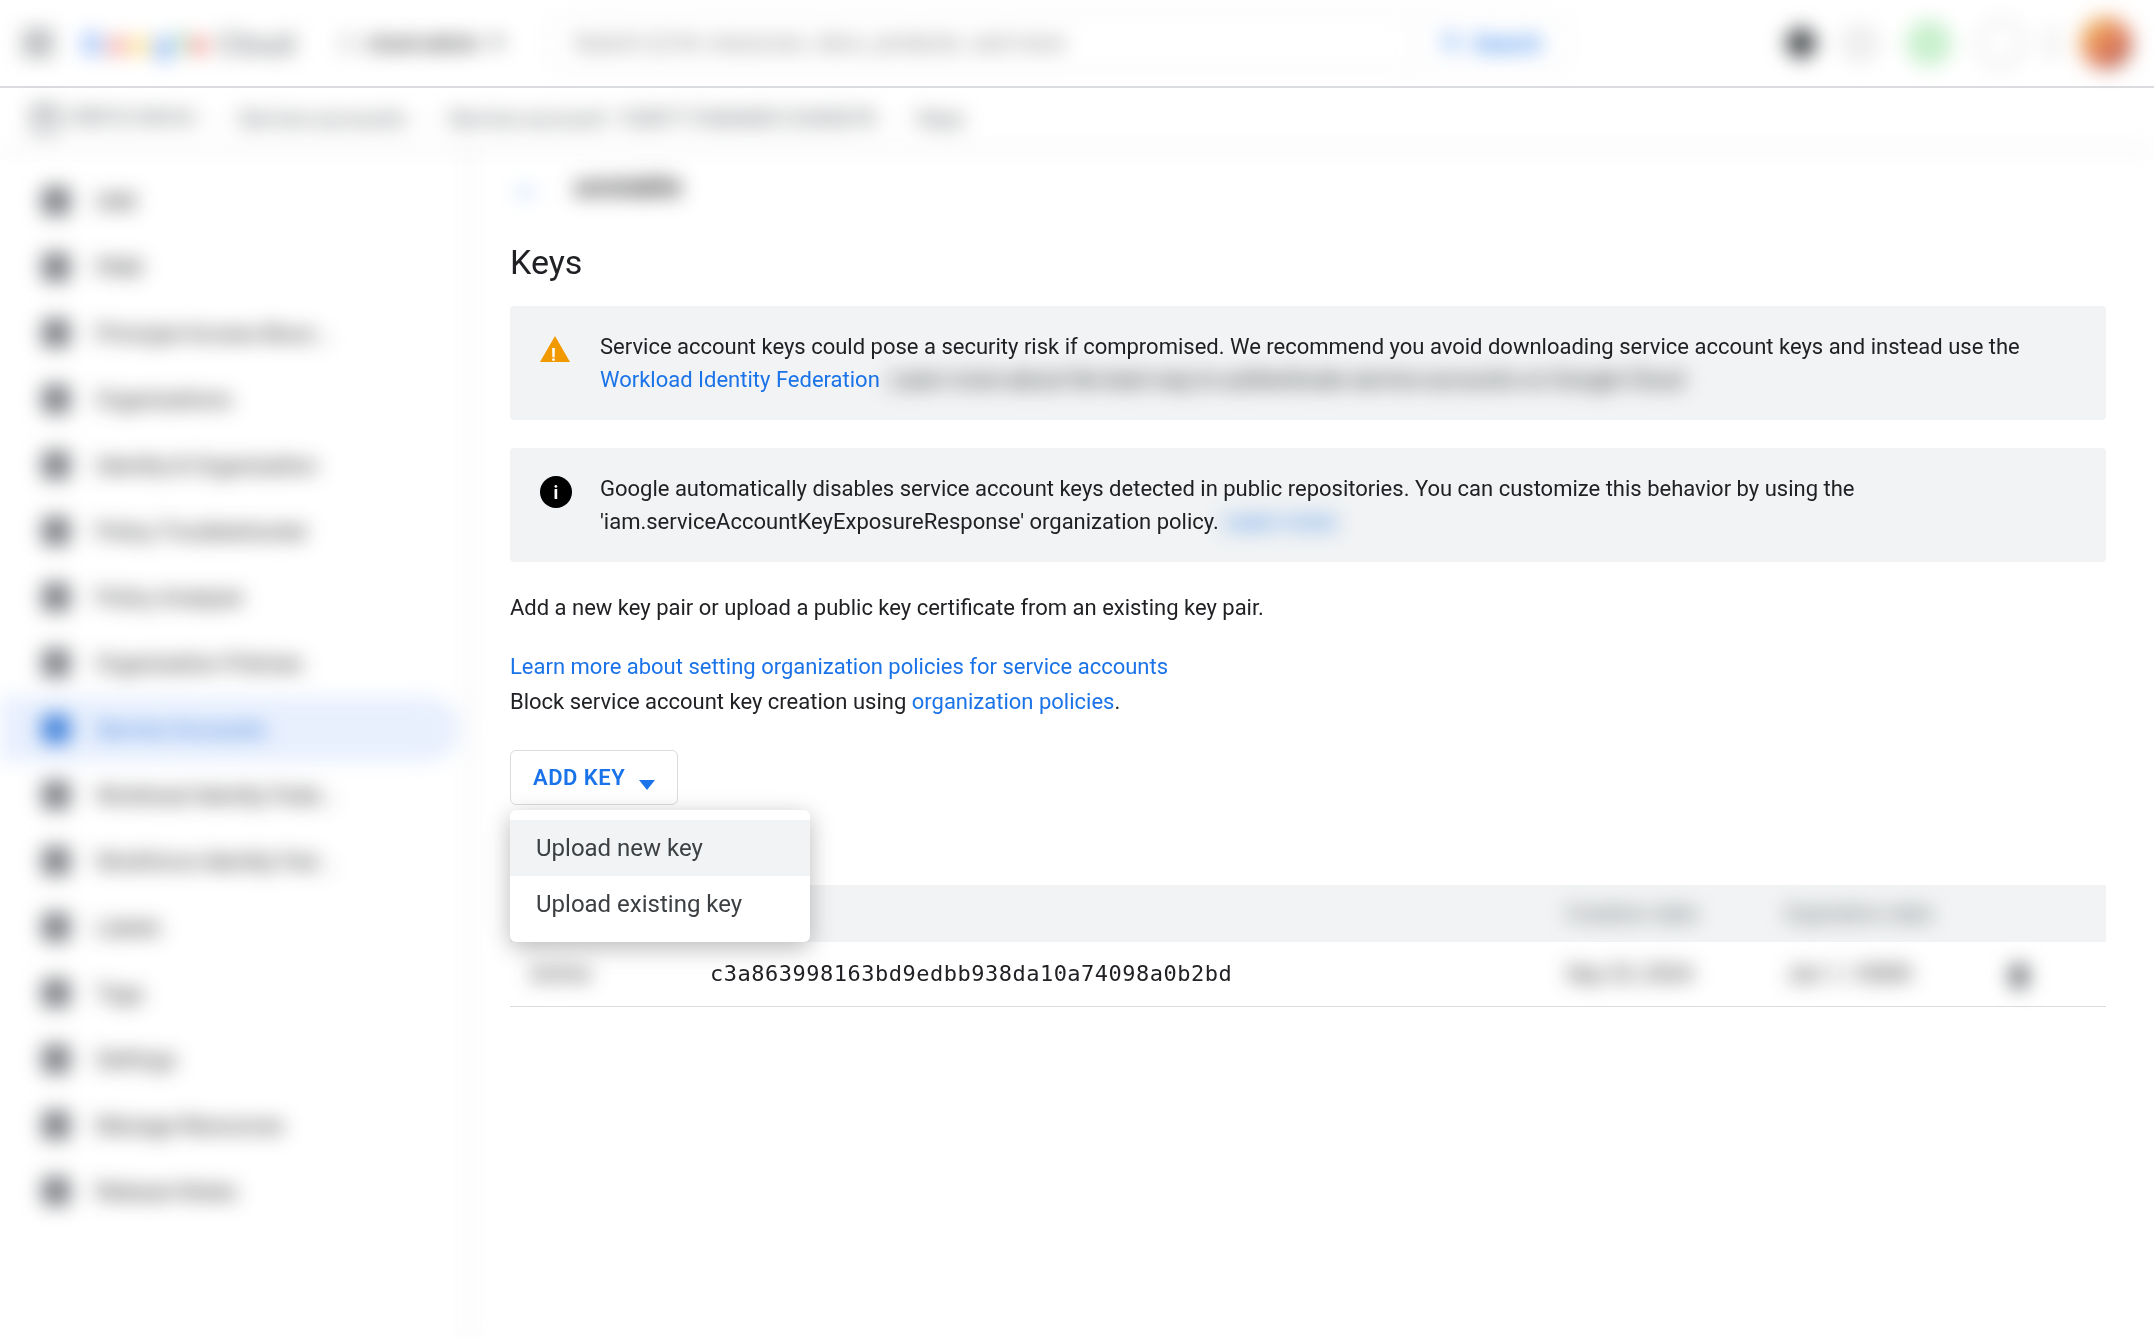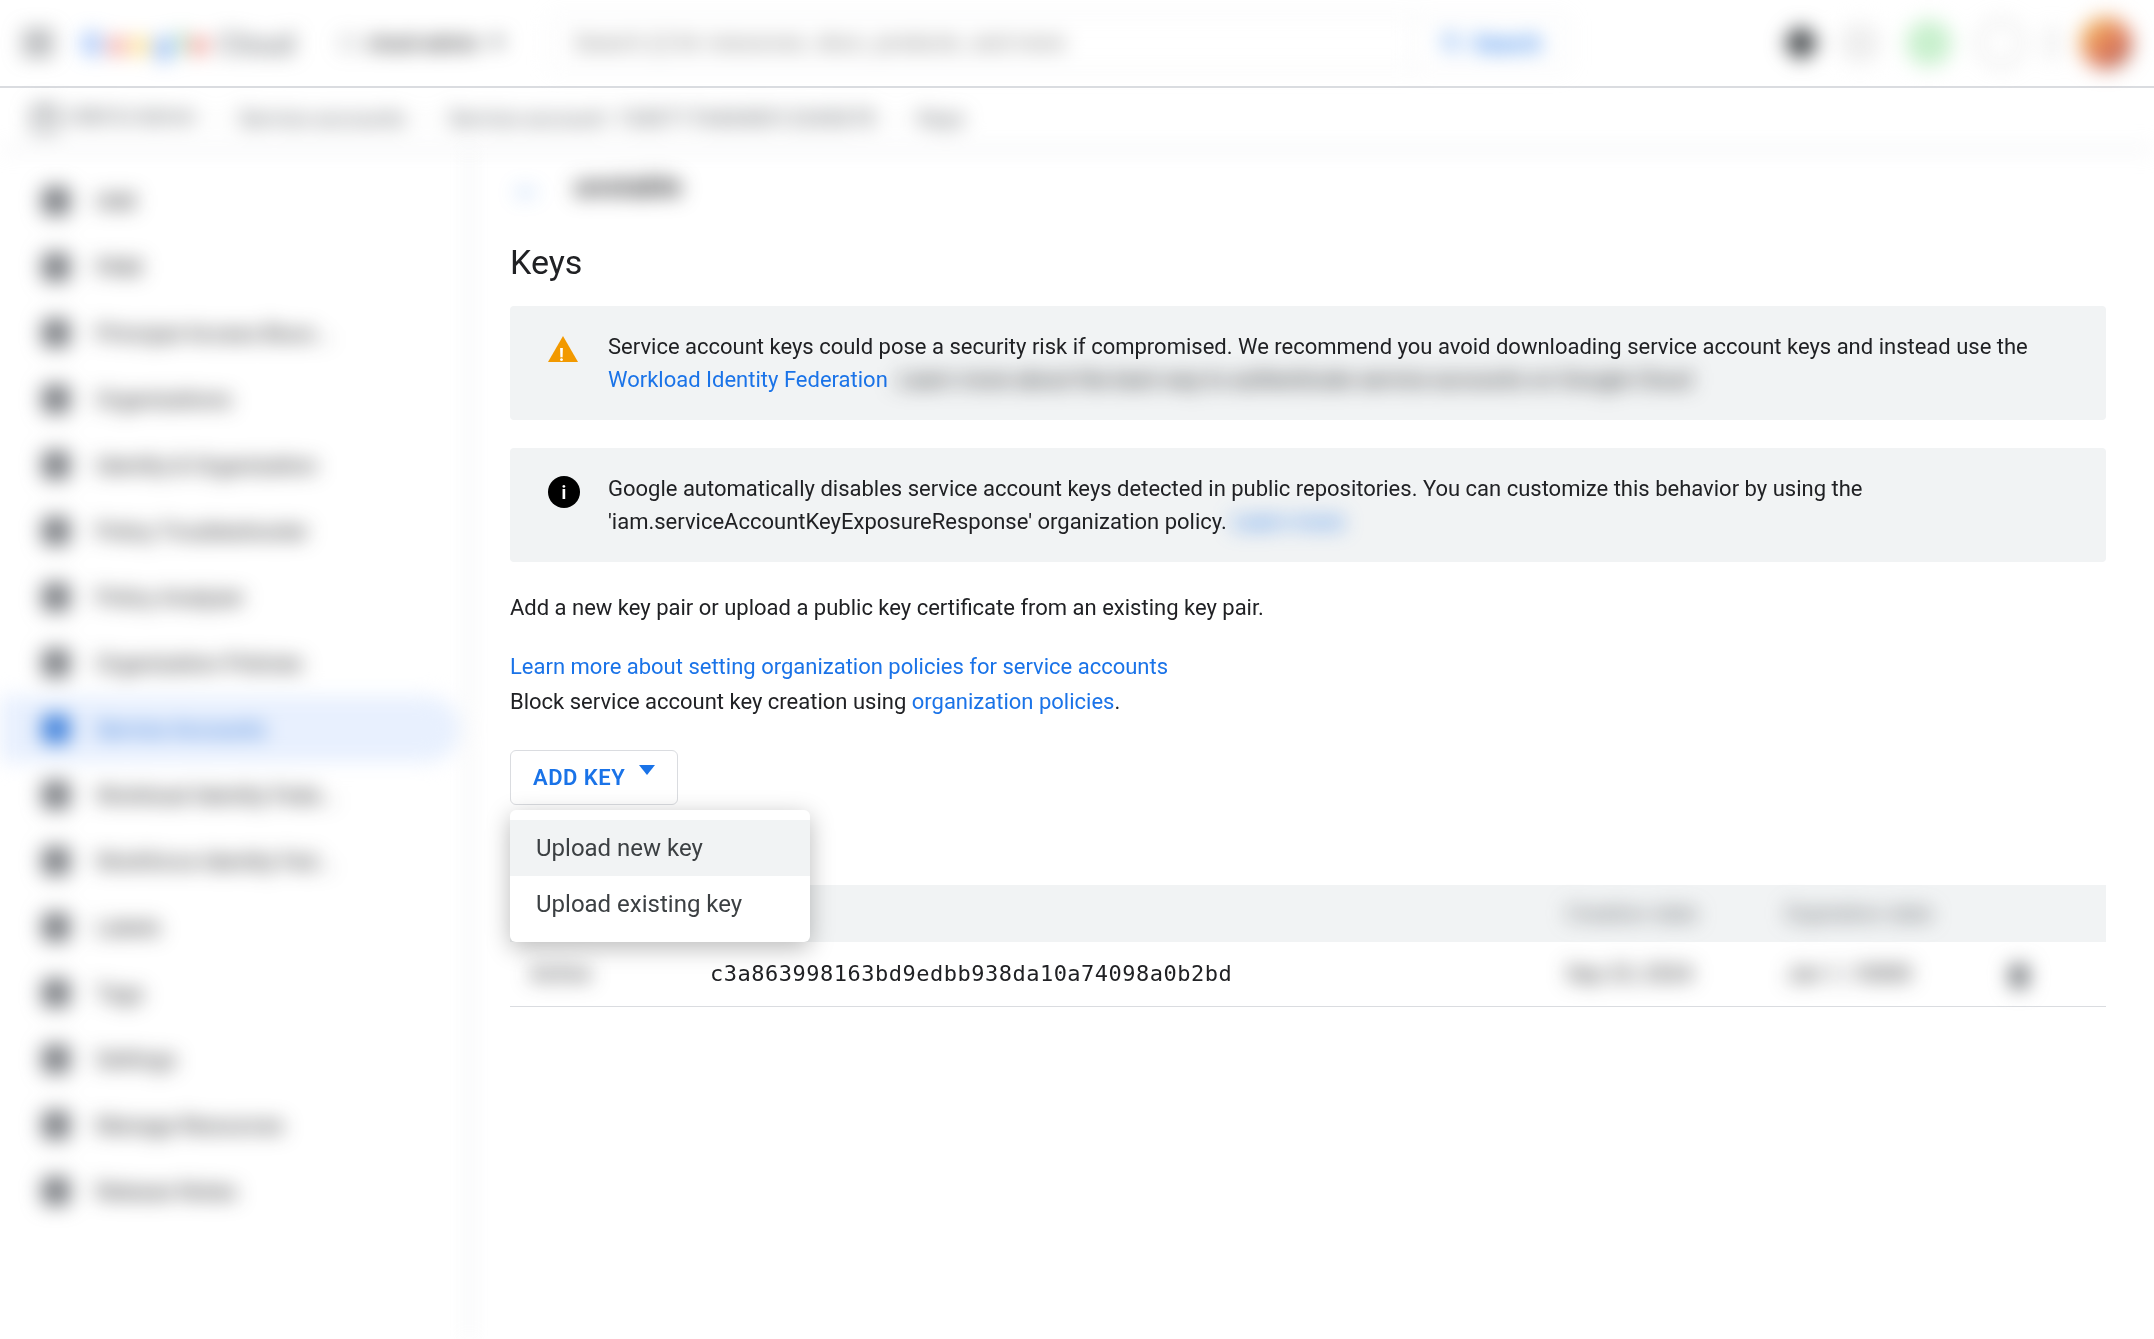--- a/index.html
+++ b/index.html
@@ -67,33 +67,33 @@
 
   
   .tabs{display:flex;gap:70px;border-bottom:2px solid var(--grey-border);padding:0 8px;}
   .tab{padding:18px 4px;font-size:23px;font-weight:600;color:var(--grey-text);letter-spacing:.5px;position:relative;}
   .tab.active{color:var(--blue);}
   .tab.active::after{content:"";position:absolute;left:-10px;right:-10px;bottom:-2px;height:4px;background:var(--blue);border-radius:4px 4px 0 0;}
 
   .section-title{font-size:34px;font-weight:400;margin:38px 0 24px;}
 
   
-  .banner{display:flex;gap:28px;background:var(--grey-bg);border-radius:4px;padding:24px 38px;margin-bottom:28px;font-size:22px;line-height:1.5;justify-content:flex-end;}
+  .banner{display:flex;gap:28px;background:var(--grey-bg);border-radius:4px;padding:24px 30px;margin-bottom:28px;font-size:22px;line-height:1.5;justify-content:flex-end;}
   .banner .bicon{flex:none;width:32px;height:32px;margin-top:4px;}
   .banner a{color:var(--blue);text-decoration:none;}
   .warn-tri{width:0;height:0;border-left:15px solid transparent;border-right:15px solid transparent;border-bottom:26px solid var(--orange);position:relative;margin-top:2px;}
   .warn-tri::after{content:"!";position:absolute;left:-4px;top:5px;color:#fff;font-weight:700;font-size:18px;}
   .info-circ{width:28px;height:28px;border-radius:50%;background:#000;color:#fff;display:flex;align-items:center;justify-content:center;font-weight:700;font-size:18px;}
 
   .body-text{font-size:22px;line-height:1.6;max-width:1250px;}
   .body-text a{color:var(--blue);text-decoration:none;}
 
   
   .addkey-wrap{position:relative;display:inline-block;margin-top:30px;}
-  .addkey-btn{display:inline-flex;align-items:flex-start;gap:14px;border:1px solid var(--grey-border);border-radius:6px;padding:14px 22px;color:var(--blue);font-weight:600;font-size:22px;letter-spacing:.5px;background:#fff;}
+  .addkey-btn{display:inline-flex;align-items:flex-end;gap:14px;border:1px solid var(--grey-border);border-radius:6px;padding:14px 22px;color:var(--blue);font-weight:600;font-size:22px;letter-spacing:.5px;background:#fff;}
   .caret-down{width:0;height:0;border-left:8px solid transparent;border-right:8px solid transparent;border-top:10px solid var(--blue);}
   .dropdown{position:absolute;top:60px;left:0;width:300px;background:#fff;border-radius:6px;box-shadow:0 6px 24px rgba(0,0,0,.28);padding:10px 0;z-index:50;}
   .dd-item{padding:14px 26px;font-size:24px;color:#3c4043;}
   .dd-item.hover{background:#f1f3f4;}
 
   
   .keytable{margin-top:80px;width:100%;}
   .kt-head{display:grid;grid-template-columns:180px 1fr 220px 220px 80px;background:var(--grey-bg);padding:16px 20px;font-size:22px;color:var(--grey-text);}
   .kt-row{display:grid;grid-template-columns:180px 1fr 220px 220px 80px;padding:18px 20px;font-size:22px;border-bottom:1px solid var(--grey-border);align-items:center;}
   .kt-row .trash{width:26px;height:28px;background:var(--grey-text);clip-path:polygon(15% 20%,85% 20%,80% 100%,20% 100%);position:relative;}

